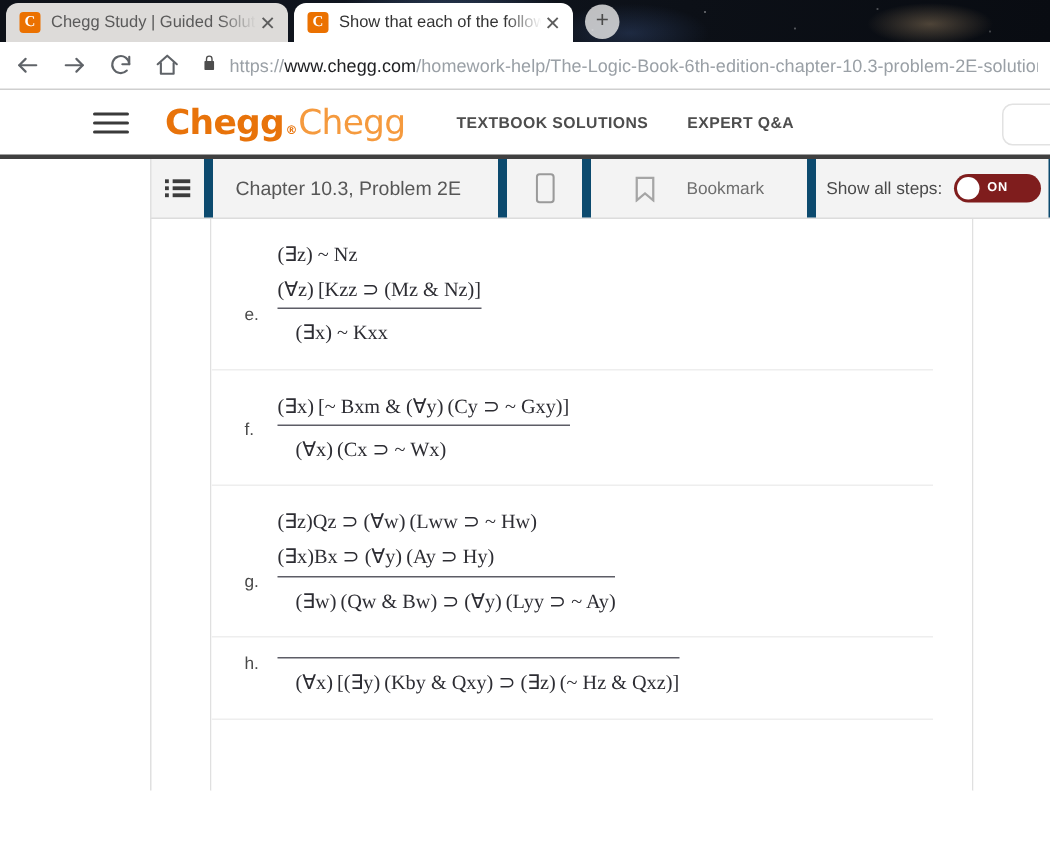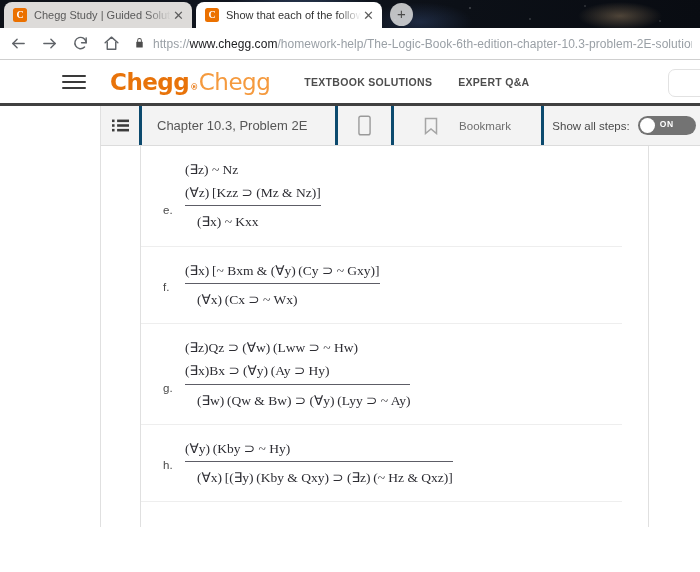--- a/index.html
+++ b/index.html
@@ -126,36 +126,36 @@
   
   .toolbar {
     height: 40px; background: #f3f3f3;
     display: flex; align-items: stretch;
     border-bottom: 1px solid #dcdcdc;
     margin-left: 100px;
     border-left: 1px solid #e0e0e0;
   }
   .tb-cell {
     display: flex; align-items: center; justify-content: center;
-    border-right: 3px solid #0c4a6e; flex: none;
+    border-right: 6px solid #0c4a6e; flex: none;
   }
   .tb-list { width: 41px; cursor: pointer; }
   .tb-chapter {
     width: 196px; justify-content: flex-start; padding-left: 15px;
     font-size: 13px; color: #565656;
   }
   .tb-mobile { width: 56px; cursor: pointer; }
   .tb-bookmark { width: 150px; gap: 9px; cursor: pointer; }
   .tb-bookmark span { font-size: 11.5px; color: #6e6e6e; margin-left: 12px; }
   .tb-steps { width: 161px; gap: 8px; padding-left: 2px; }
   .tb-steps .lbl { font-size: 11.5px; color: #4a4a4a; }
 
   .toggle {
     width: 58px; height: 19px; border-radius: 10px;
-    background: #737373; position: relative; cursor: pointer; flex: none;
+    background: #7f1d1d; position: relative; cursor: pointer; flex: none;
   }
   .toggle .knob {
     position: absolute; left: 2px; top: 2px;
     width: 15px; height: 15px; border-radius: 50%; background: #fff;
   }
   .toggle .on-label {
     position: absolute; left: 22px; top: 3px;
     font-size: 8.5px; font-weight: bold; color: #fff; letter-spacing: .6px;
   }
 
@@ -341,23 +341,20 @@
         </div>
         <div class="turnstile">
           <span class="conclusion">(∃w) (Qw &amp; Bw) ⊃ (∀y) (Lyy ⊃ ~ Ay)</span>
         </div>
       </div>
     </div>
 
     <div class="prob">
       <div class="prob-letter">h.</div>
       <div class="argument">
-        <div class="premises">
-          <span class="ln">(∀y) (Kby ⊃ ~ Hy)</span>
-        </div>
         <div class="turnstile">
           <span class="conclusion">(∀x) [(∃y) (Kby &amp; Qxy) ⊃ (∃z) (~ Hz &amp; Qxz)]</span>
         </div>
       </div>
     </div>
 
     <div class="prob">
       
       
     </div>

